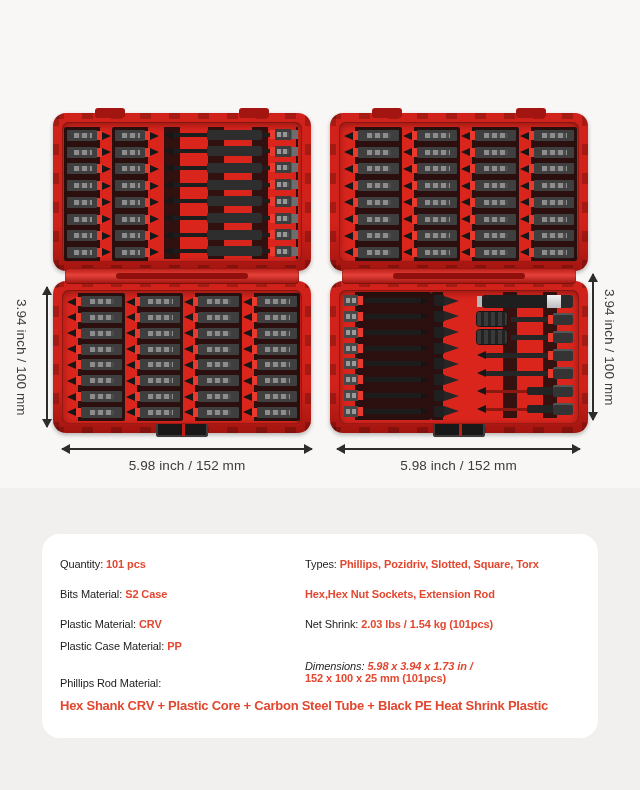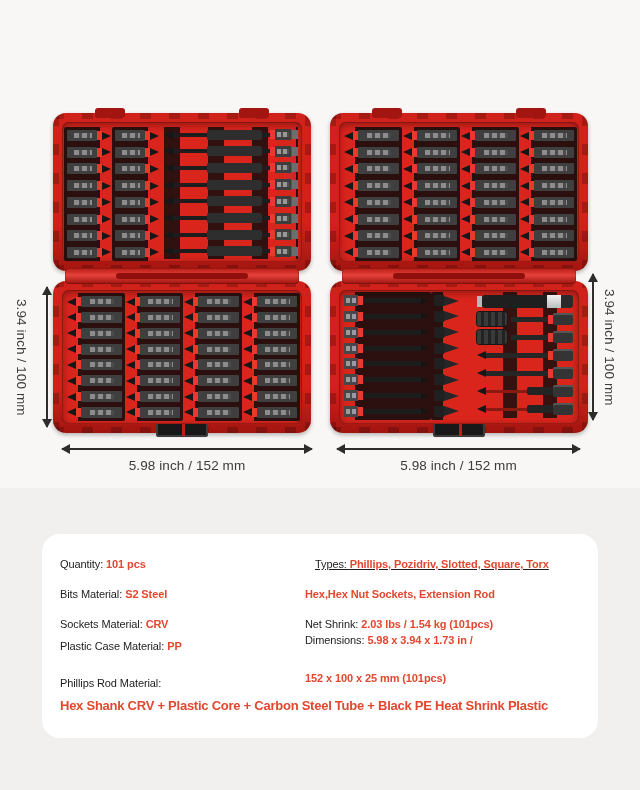--- a/index.html
+++ b/index.html
@@ -752,26 +752,26 @@
 
 <div class="harrow" style="left:62px;top:448px;width:250px;"></div>
 <div class="dimlabel h" style="left:62px;top:458px;width:250px;">5.98 inch / 152 mm</div>
 
 <div class="harrow" style="left:337px;top:448px;width:243px;"></div>
 <div class="dimlabel h" style="left:337px;top:458px;width:243px;">5.98 inch / 152 mm</div>
 
 <div class="spec-card">
   <div id="specs-left">
       <div class="spec-row" style="left: 18px; top: 24px;"><span class="sl">Quantity: </span><span class="sv">101 pcs</span></div>
-      <div class="spec-row" style="left: 18px; top: 54px;"><span class="sl">Bits Material: </span><span class="sv">S2 Steel</span></div>
-      <div class="spec-row" style="left: 18px; top: 84px;"><span class="sl">Sockets Material: </span><span class="sv">CRV</span></div>
+      <div class="spec-row" style="left: 18px; top: 54px;"><span class="sl">Bits Material: </span><span class="sv">S2 Case</span></div>
+      <div class="spec-row" style="left: 18px; top: 84px;"><span class="sl">Plastic Material: </span><span class="sv">CRV</span></div>
       <div class="spec-row" style="left: 18px; top: 106px;"><span class="sl">Plastic Case Material: </span><span class="sv">PP</span></div>
       <div class="spec-row" style="left: 18px; top: 143px;"><span class="sl">Phillips Rod Material:</span><span class="sv"></span></div>
     </div>
   <div id="specs-right">
-      <div class="spec-row" style="left: 273px; top: 24px; text-decoration: underline;"><span class="sl">Types: </span><span class="sv">Phillips,  Pozidriv, Slotted, Square, Torx</span></div>
+      <div class="spec-row" style="left: 263px; top: 24px;"><span class="sl">Types: </span><span class="sv">Phillips,  Pozidriv, Slotted, Square, Torx</span></div>
       <div class="spec-row" style="left: 263px; top: 54px; text-align: right;"><span class="sl"></span><span class="sv">Hex,Hex Nut Sockets, Extension Rod</span></div>
       <div class="spec-row" style="left: 263px; top: 84px;"><span class="sl">Net Shrink: </span><span class="sv">2.03 lbs / 1.54 kg (101pcs)</span></div>
-      <div class="spec-row" style="left: 263px; top: 100px;"><span class="sl">Dimensions: </span><span class="sv">5.98 x 3.94 x 1.73 in /</span></div>
+      <div class="spec-row" style="left: 263px; top: 126px; font-style: italic;"><span class="sl">Dimensions: </span><span class="sv">5.98 x 3.94 x 1.73 in /</span></div>
       <div class="spec-row" style="left: 263px; top: 138px;"><span class="sl"></span><span class="sv">152 x 100 x 25 mm (101pcs)</span></div>
     </div>
   <div class="ext-value">Hex Shank CRV + Plastic Core + Carbon Steel Tube + Black PE Heat Shrink Plastic</div>
 </div>
 
 </body></html>

